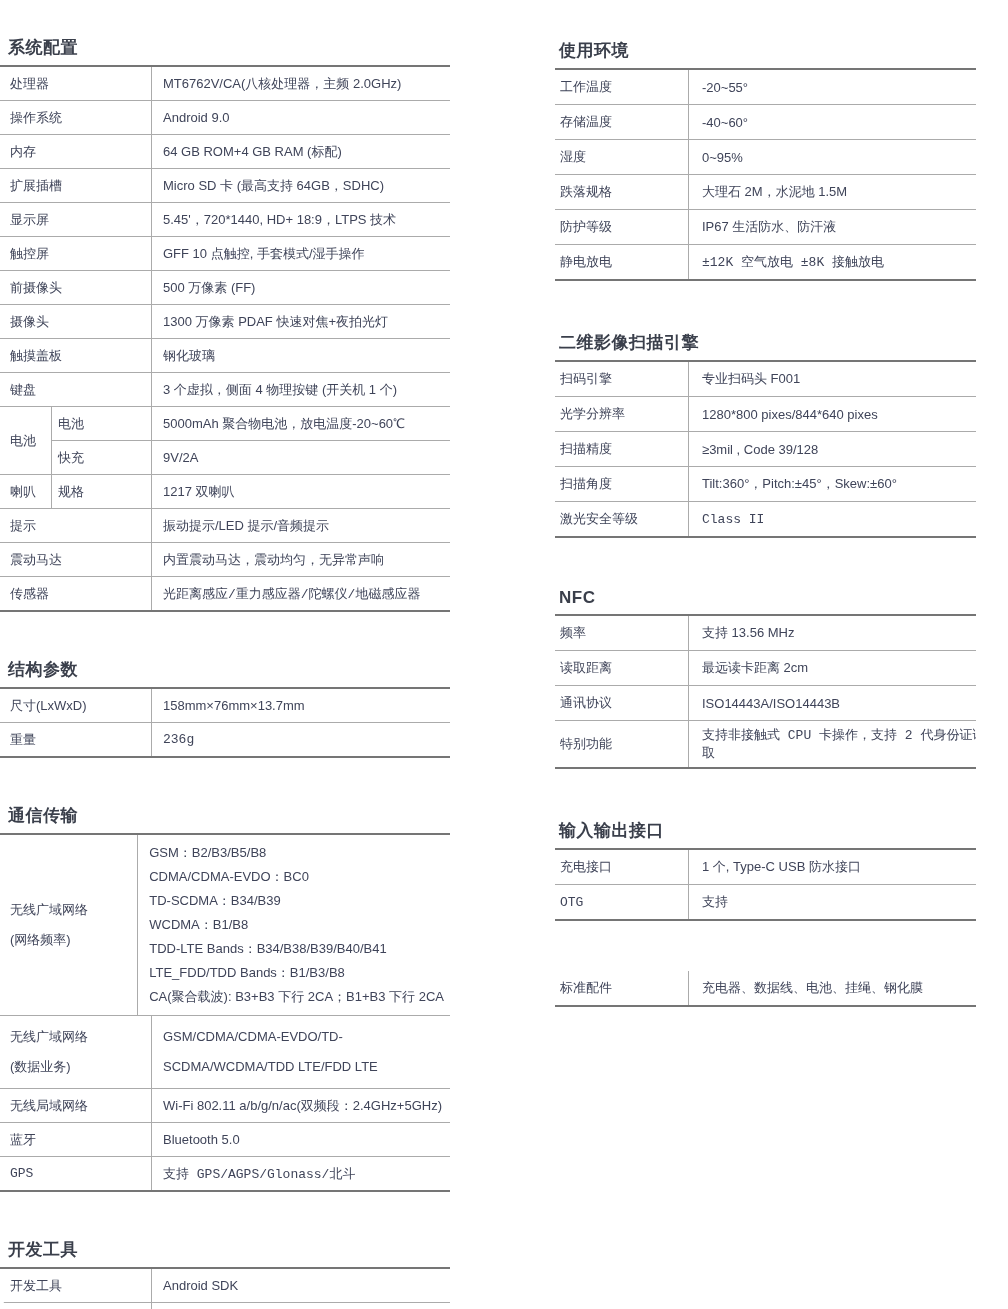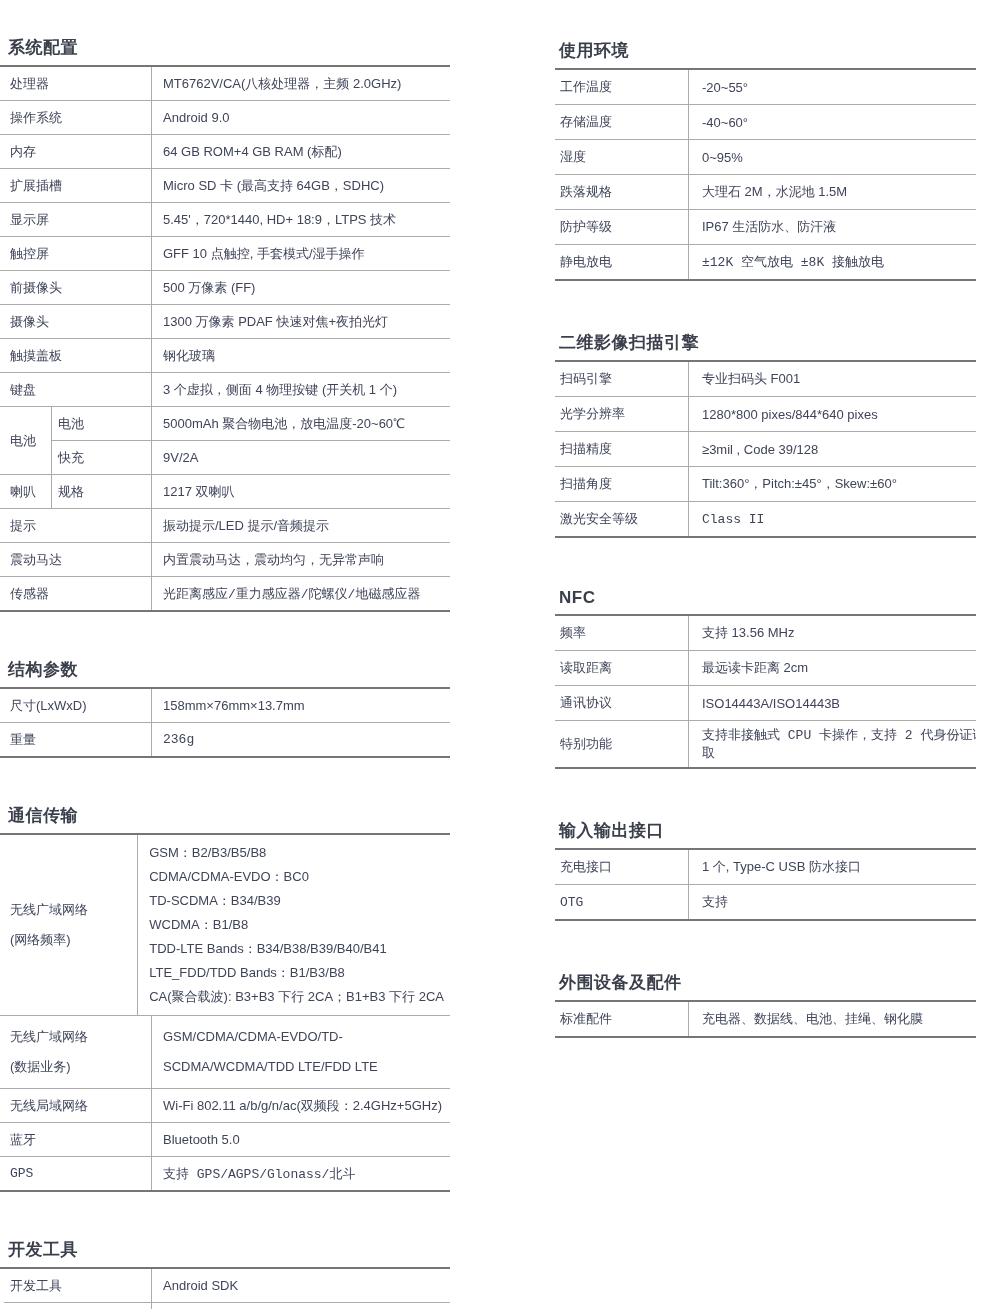--- a/index.html
+++ b/index.html
@@ -298,21 +298,20 @@
             <div class="cell label">充电接口</div>
             <div class="cell value">1 个, Type-C USB 防水接口</div>
           </div>
           <div class="row">
             <div class="cell label">OTG</div>
             <div class="cell value">支持</div>
           </div>
         </div>
       </div>
       <div class="section">
-        <div class="section-title">外围设备及配件</div>
         <div class="spec-table">
           <div class="row">
             <div class="cell label">标准配件</div>
             <div class="cell value">充电器、数据线、电池、挂绳、钢化膜</div>
           </div>
         </div>
       </div>
     </div>
 </div>
 

